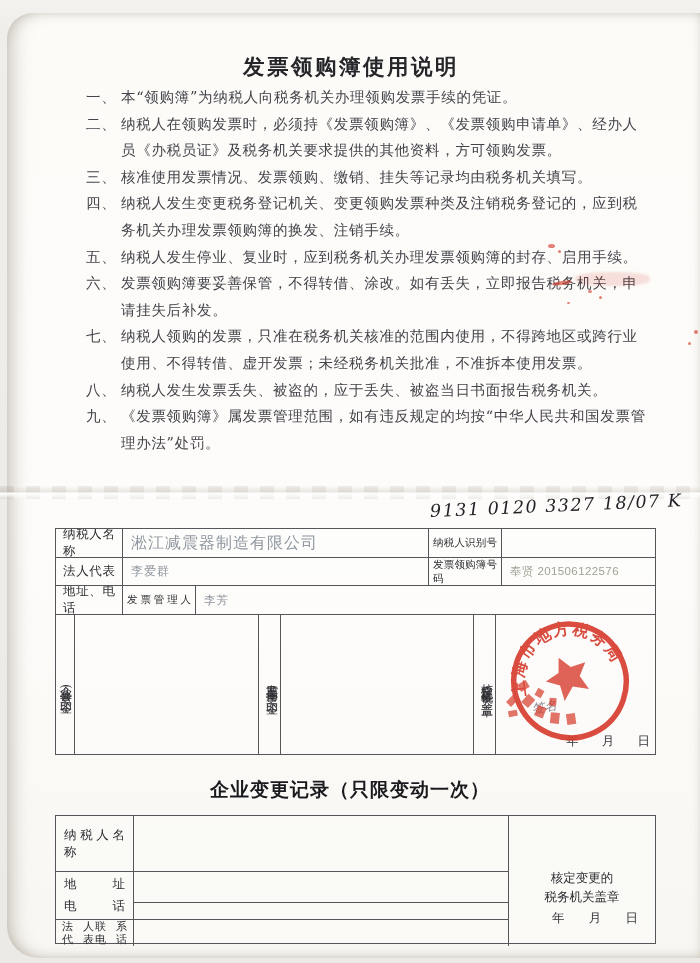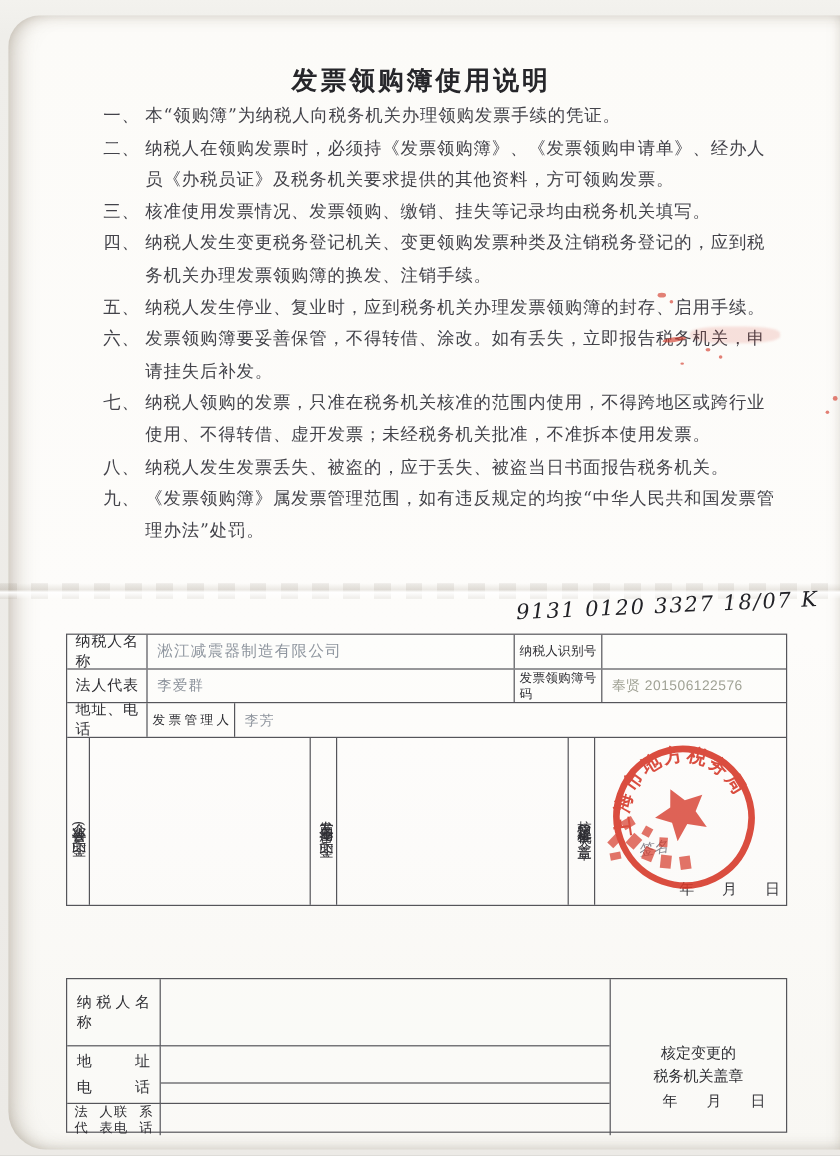--- a/index.html
+++ b/index.html
@@ -35,21 +35,21 @@
     background:rgba(255,255,255,.25);}
   .irow{display:flex;border-bottom:1px solid #55555a;box-sizing:border-box;}
   .irow.r1{height:29px;} .irow.r2{height:28px;} .irow.r3{height:29px;}
   .cell{box-sizing:border-box;display:flex;align-items:center;overflow:hidden;}
   .lab{border-right:1px solid #55555a;font-family:"DejaVu Serif",serif;
     font-size:12.5px;color:#2e2e33;padding:0 7px;}
   .lab>span{display:block;width:100%;text-align:justify;text-align-last:justify;}
   .w1{flex:0 0 67px;} .w2{flex:0 0 306px;border-right:1px solid #55555a;}
   .w3{flex:0 0 73px;font-size:10.5px;padding:0 4px;} .w4{flex:1;}
   .val{padding-left:8px;font-family:"Liberation Sans",sans-serif;}
-  .v-company{font-size:13px;color:#9097a0;letter-spacing:1px;}
+  .v-company{font-size:16px;color:#9097a0;letter-spacing:1px;}
   .v-id{font-size:12px;color:#5d6065;letter-spacing:.6px;}
   .v-legal{font-size:12px;color:#8d939c;letter-spacing:1px;text-align:right;}
   .v-booklet{font-size:11.5px;color:#a0a295;letter-spacing:.4px;}
   .v-address{font-size:10.5px;color:#8b9099;align-items:flex-start;padding-top:3px;line-height:1.15;}
   .v-manager{font-size:11.5px;color:#8d939c;letter-spacing:1px;}
   .srow{display:flex;flex:1;}
   .vlab{box-sizing:border-box;border-right:1px solid #55555a;display:flex;
     justify-content:center;padding-top:8px;
     writing-mode:vertical-rl;text-orientation:mixed;
     font-family:"DejaVu Serif",serif;font-size:12px;letter-spacing:2px;color:#2e2e33;}
@@ -215,20 +215,21 @@
   <div class="speck" style="left:548px;top:244px;width:7px;height:4px;"></div>
   <div class="speck" style="left:558px;top:250px;width:3px;height:3px;"></div>
   <div class="speck" style="left:552px;top:281px;width:20px;height:4px;transform:rotate(-8deg);"></div>
   <div class="speck" style="left:588px;top:290px;width:4px;height:3px;"></div>
   <div class="speck" style="left:599px;top:296px;width:3px;height:3px;"></div>
   <div class="speck" style="left:567px;top:302px;width:3px;height:2px;"></div>
   <div class="speck" style="left:694px;top:330px;width:4px;height:4px;"></div>
   <div class="speck" style="left:688px;top:342px;width:3px;height:3px;"></div>
   <div class="smudge" style="left:575px;top:272px;width:75px;height:14px;"></div>
 
+  <h2 class="change-title">企业变更记录（只限变动一次）</h2>
 
   <div class="change-table">
     <div class="ca1">
       <span class="chl chl-just">纳税人名称</span>
       </div>
     <div class="cb1"></div>
     <div class="ca2">
       <span class="chl chl-just">地　　址</span>
       <span class="chl chl-just">电　　话</span>
       </div>

